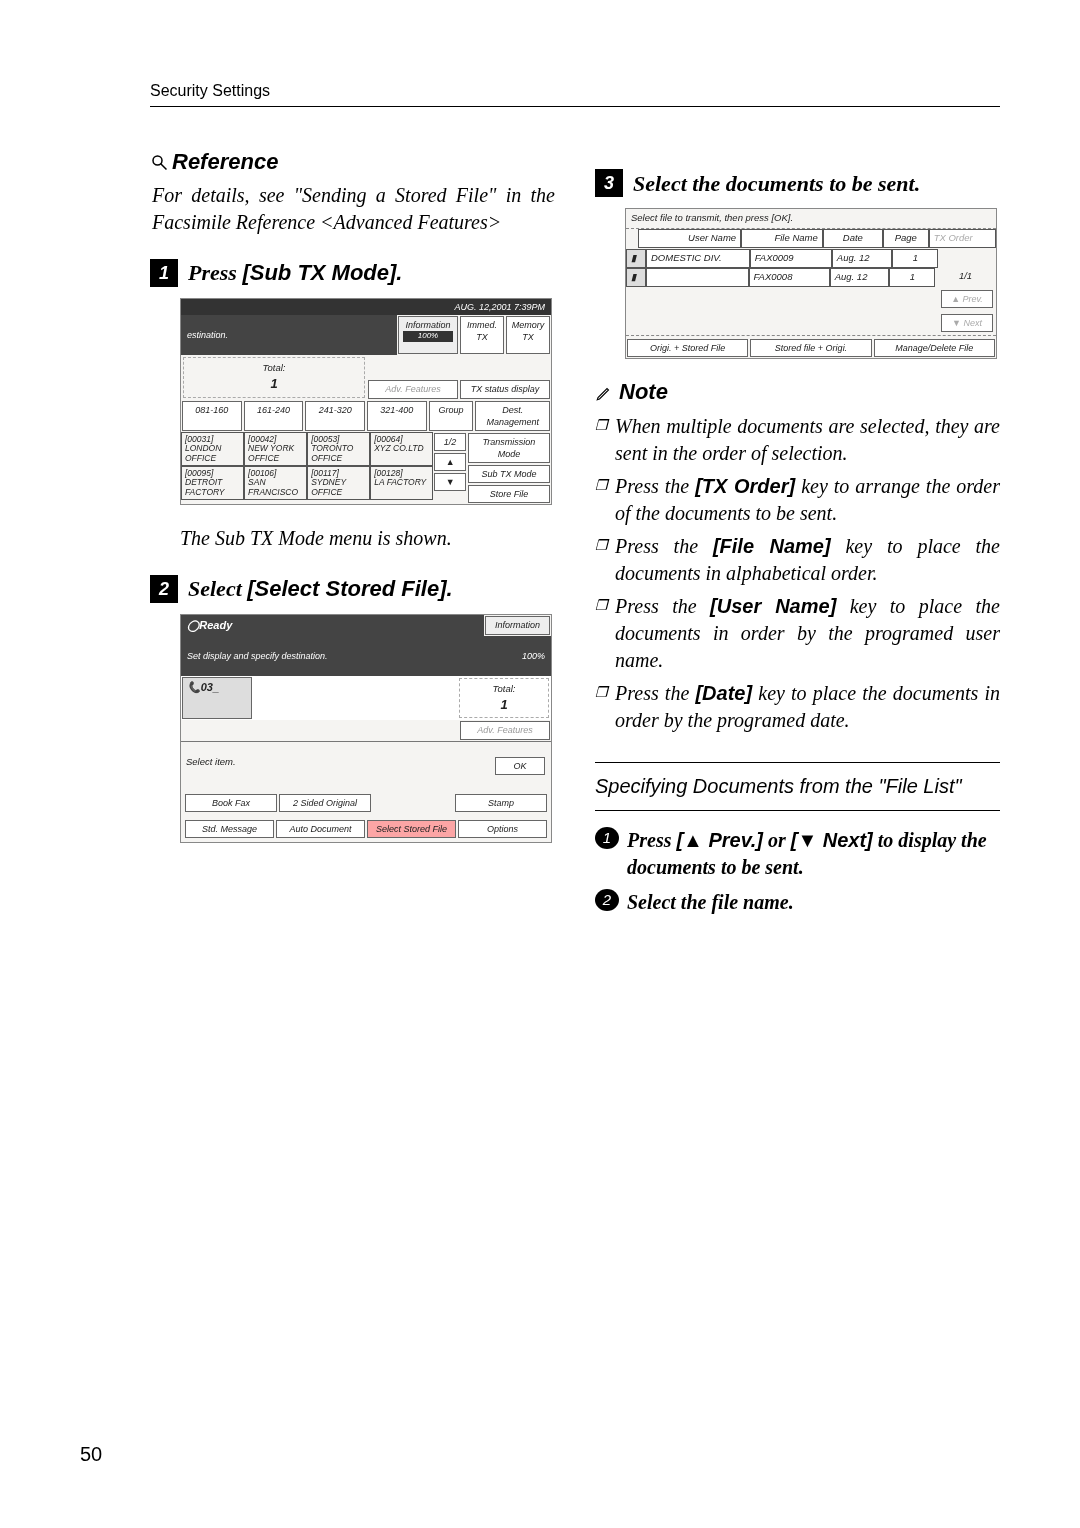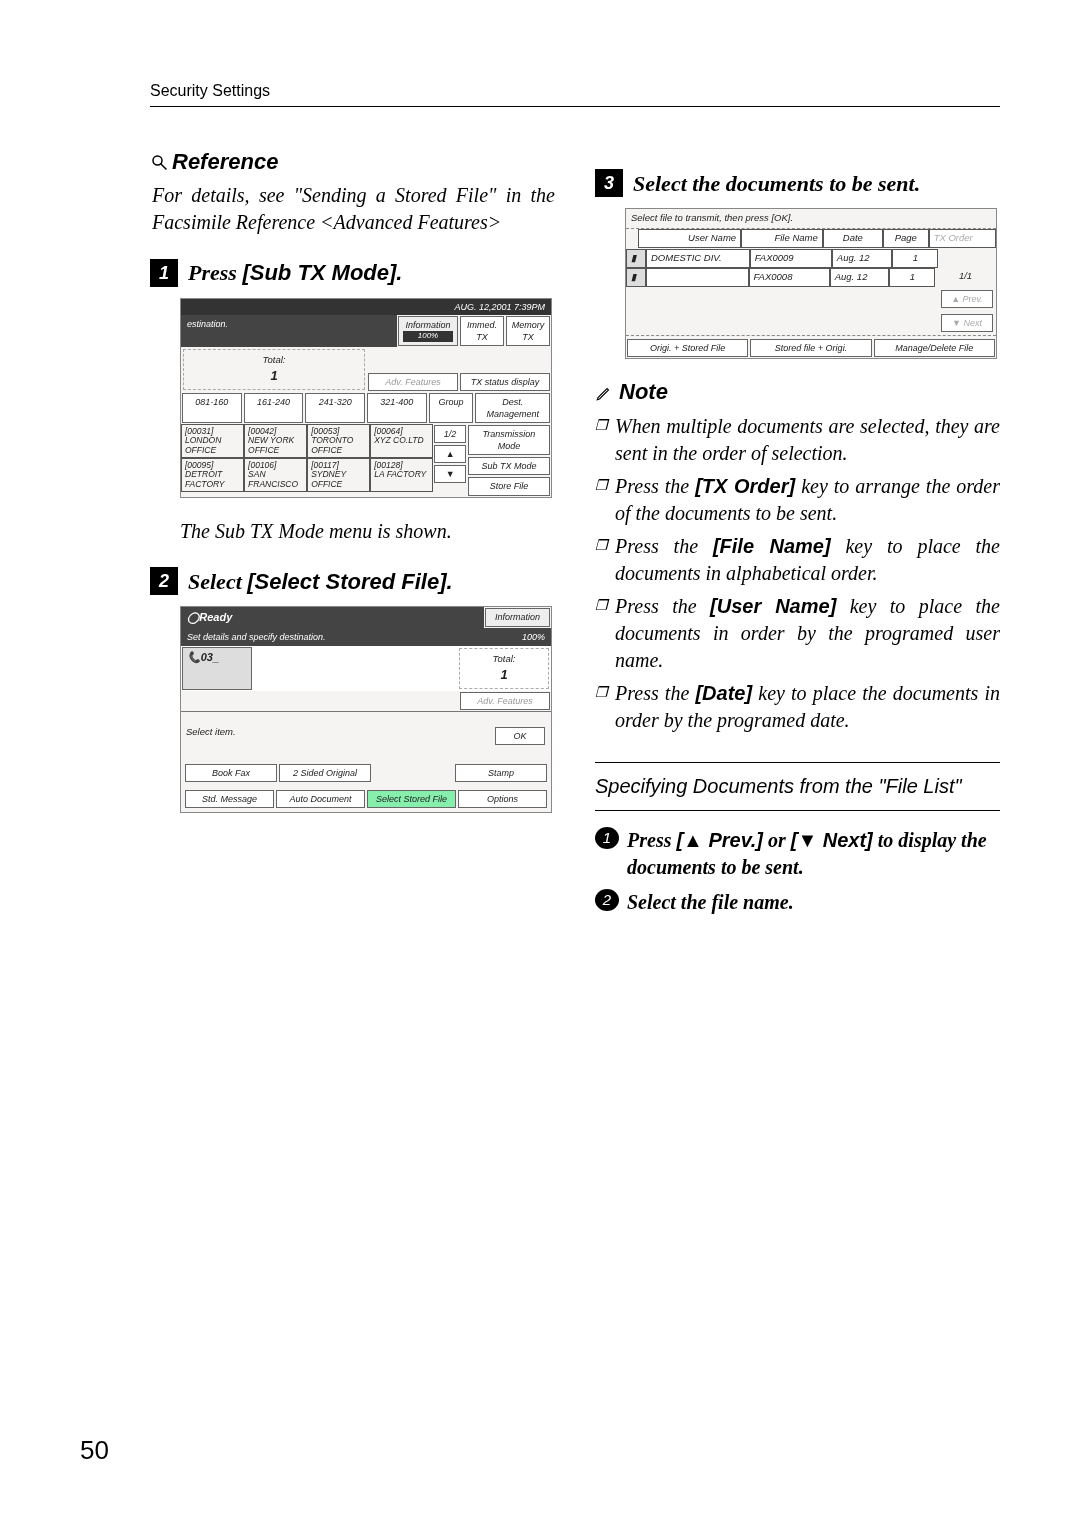--- a/index.html
+++ b/index.html
@@ -92,21 +92,21 @@
     background: #333;
     color: #fff;
     display: flex;
     justify-content: space-between;
     padding: 2px 6px;
     font-size: 9px;
   }
   .ss-darkbar {
     background: #444;
     color: #fff;
-    padding: 3px 6px;
+    padding: 14px 6px;
     font-size: 9px;
   }
   .ss-btn {
     border: 1px solid #666;
     background: #fff;
     padding: 2px 4px;
     margin: 1px;
     text-align: center;
     font-size: 9px;
   }
@@ -182,21 +182,21 @@
   }
   .substep-text {
     font-weight: bold;
     flex: 1;
   }
   .page-num {
     position: absolute;
     bottom: 60px;
     left: 80px;
     font-family: Arial, sans-serif;
-    font-size: 26px;
+    font-size: 20px;
   }
   .tabcell {
     border: 1px solid #555;
     padding: 2px 4px;
     background: #fff;
   }
 </style>
 </head>
 <body>
 
@@ -310,21 +310,21 @@
     </div>
 
     <div class="screenshot screenshot-b">
       <div class="screenshot-row">
         <div class="ss-darkbar" style="flex:1;display:flex;justify-content:space-between;padding:3px 6px">
           <span style="font-weight:bold;font-size:11px">◯<span>Ready</span></span>
         </div>
         <div class="ss-btn" style="width:55px;background:#eee">Information</div>
       </div>
       <div class="ss-darkbar" style="display:flex;justify-content:space-between">
-        <span>Set details and specify destination.</span>
+        <span>Set display and specify destination.</span>
           <span>100%</span>
       </div>
       <div class="screenshot-row" style="background:#fff">
         <div class="ss-btn" style="width:60px;text-align:left;font-size:11px;font-weight:bold;background:#ddd">📞<span>03_</span></div>
         <div style="flex:1"></div>
         <div class="total-block" style="width:80px">
           <div>Total:</div>
           <div style="font-size:13px;font-weight:bold">1</div>
         </div>
       </div>
@@ -337,21 +337,21 @@
       </div>
       <div class="screenshot-row" style="padding:3px">
         <div class="ss-btn" style="flex:1">Book Fax</div>
         <div class="ss-btn" style="flex:1">2 Sided Original</div>
         <div style="flex:1"></div>
         <div class="ss-btn" style="flex:1">Stamp</div>
       </div>
       <div class="screenshot-row" style="padding:3px">
         <div class="ss-btn" style="flex:1">Std. Message</div>
         <div class="ss-btn" style="flex:1">Auto Document</div>
-        <div class="ss-btn" style="flex:1;background:#86efac">Select Stored File</div>
+        <div class="ss-btn" style="flex:1;background:#fca5a5">Select Stored File</div>
         <div class="ss-btn" style="flex:1">Options</div>
       </div>
     </div>
 
   </div>
 
   <div class="col">
 
     <div class="step">
       <div class="step-num">3</div>

